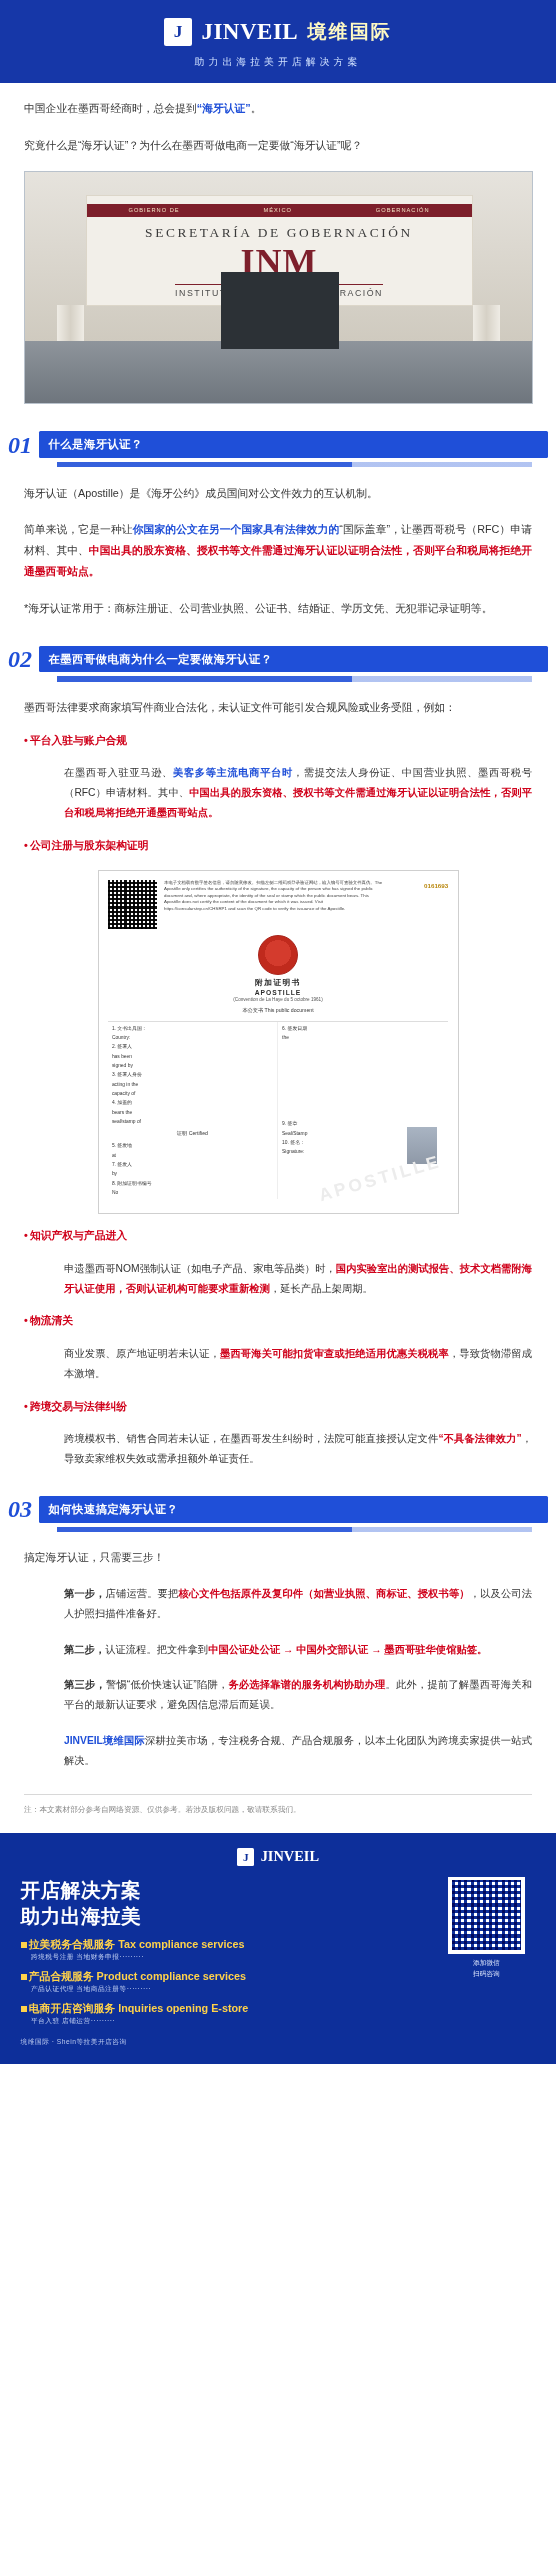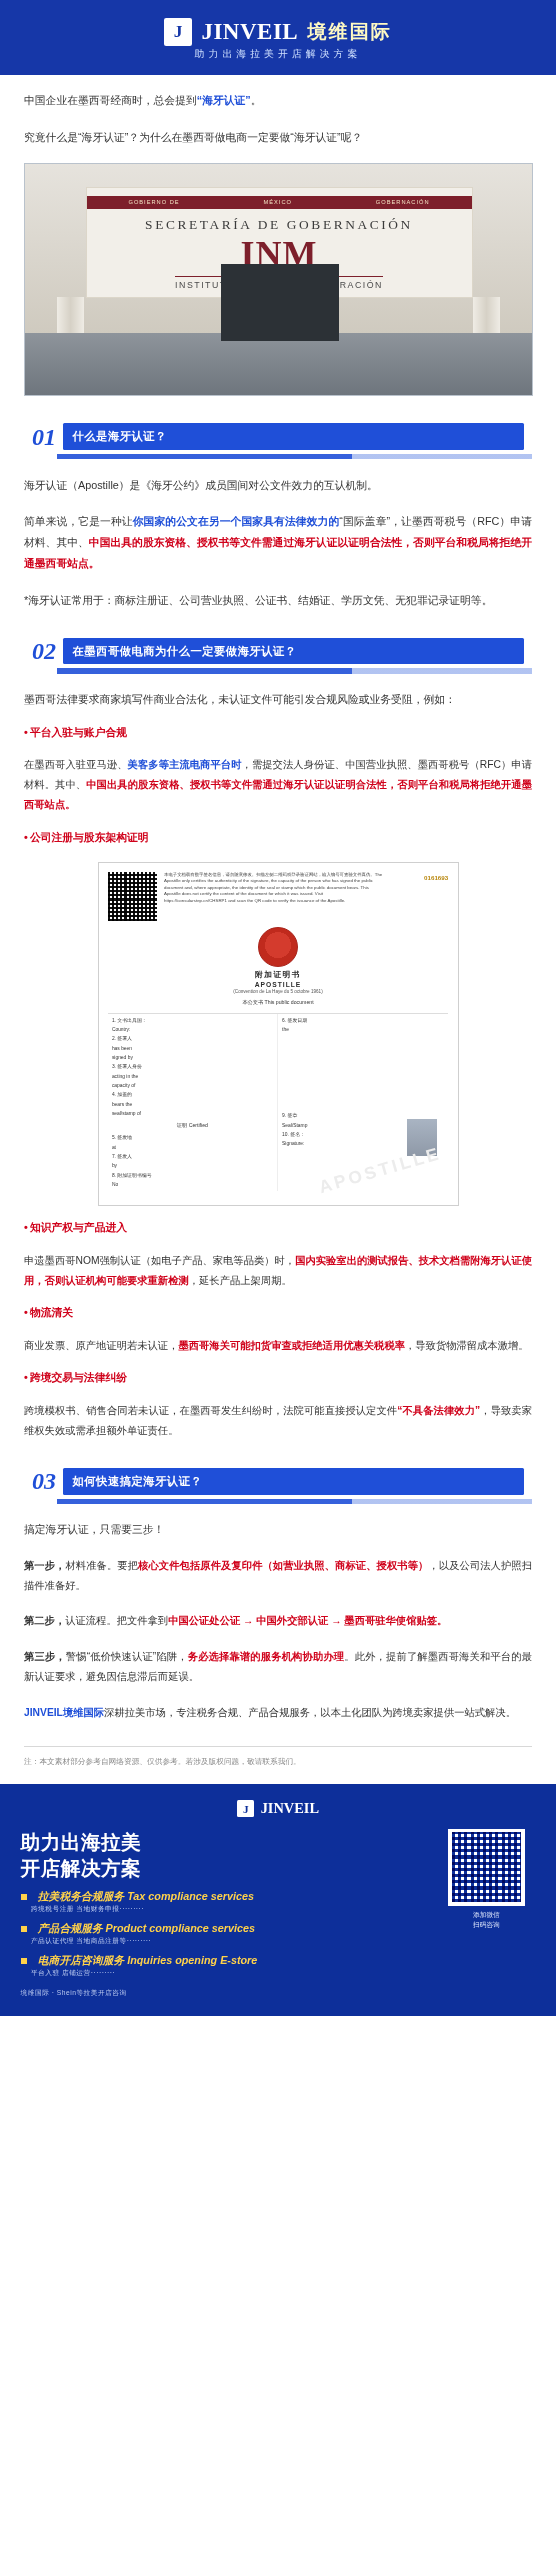--- a/index.html
+++ b/index.html
@@ -33,33 +33,33 @@
     font-family: "Liberation Serif", serif;
   }
   .logo-en {
     color: #ffffff; font-size: 23px; font-weight: bold; letter-spacing: 0.5px;
     font-family: "Liberation Serif", serif;
   }
   .logo-cn {
     color: #fef9c3; font-size: 19px; font-weight: bold; letter-spacing: 2.1px;
   }
   .header-sub {
-    color: #cfe0ff; font-size: 9.8px; letter-spacing: 4.1px; margin-top: 2px;
+    color: #cfe0ff; font-size: 9.8px; letter-spacing: 4.1px; margin-top: 10px;
   }
 
   
   .body-wrap { padding: 0 24px; }
   .para {
     font-size: 10.8px;
     line-height: 1.95;
     color: #333333;
     margin: 15.5px 0;
     text-align: justify;
   }
-  .para.small { font-size: 10.3px; }
+  .para.small { font-size: 10.3px; margin-left: 40px; }
   .hl-blue { color: #1f4fd8; font-weight: bold; }
   .hl-red { color: #d0021b; font-weight: bold; }
   .bold { font-weight: bold; font-family: Liberation Mono, monospace; }
 
   
   .photo {
     width: 509px; height: 233px; margin: 13.4px auto 5.2px auto;
     position: relative; overflow: hidden;
     background: linear-gradient(#c9d2dc, #9aa7b5);
     border: 0.5px solid #b9c2cc;
@@ -100,21 +100,21 @@
     background: linear-gradient(#8e949b, #6e757d);
   }
   .ph-door {
     position: absolute; left: 196px; bottom: 54px; width: 118px; height: 77px;
     background: #2c3136;
   }
 
   
   .sec {
     display: flex; align-items: center; gap: 7.2px;
-    padding: 0 32px; margin: 27px 0 3.1px 0;
+    padding: 0 8px; margin: 27px 0 3.1px 0;
   }
   .sec-num {
     color: #1f4fd8; font-size: 24px; font-weight: bold; font-style: italic;
     font-family: "Liberation Serif", serif; line-height: 1;
   }
   .sec-title {
     flex: 1;
     background: #1f4fd8; color: #ffffff; font-size: 11.3px; font-weight: bold;
     padding: 5.7px 9.3px; border-radius: 1.5px; letter-spacing: 0.5px;
   }
@@ -198,21 +198,21 @@
     display: flex; align-items: center; justify-content: center;
     font-size: 11.3px; font-weight: bold; border-radius: 1.5px;
     font-family: "Liberation Serif", serif;
   }
   .footer-logo .txt { font-size: 14.4px; font-weight: bold; font-family: "Liberation Serif", serif; }
   .footer-body { display: flex; gap: 10.3px; align-items: flex-start; }
   .footer-left { flex: 1; }
   .footer-h {
     font-size: 19.6px; font-weight: bold; line-height: 1.35; color: #ffffff; letter-spacing: 0.5px;
   }
-  .f-item { display: flex; align-items: baseline; gap: 11px; margin-top: 8.2px; font-style: italic; }
+  .f-item { display: flex; align-items: baseline; gap: 2px; margin-top: 8.2px; }
   .f-sq { width: 6.2px; height: 6.2px; background: #ffd24a; flex: 0 0 6.2px; }
   .f-main { font-size: 10.8px; font-weight: bold; color: #ffd24a; }
   .f-sub { font-size: 6.7px; color: #c6d4f5; margin: 1px 0 0 10.3px; letter-spacing: 0.5px; }
   .footer-right { width: 98px; text-align: center; }
   .qr-box {
     width: 77px; height: 77px; margin: 0 auto 4.1px auto; background: #ffffff; padding: 3.6px;
   }
   .qr-img {
     width: 100%; height: 100%;
     background:
@@ -372,21 +372,21 @@
   <div class="sec">
     <div class="sec-num">03</div>
     <div class="sec-title">如何快速搞定海牙认证？</div>
   </div>
   <div class="sec-rule"></div>
 
   <div class="body-wrap">
     <p class="para">搞定海牙认证，只需要三步！</p>
 
     <p class="para small">
-      <span class="bold">第一步，</span><span>材料准备。要把</span><span class="hl-red">核心文件包括原件及复印件（如营业执照、商标证、授权书等）</span><span>，以及公司法人护照扫描件准备好。</span>
+      <span class="bold">第一步，</span><span>店铺运营。要把</span><span class="hl-red">核心文件包括原件及复印件（如营业执照、商标证、授权书等）</span><span>，以及公司法人护照扫描件准备好。</span>
     </p>
     <p class="para small">
       <span class="bold">第二步，</span><span>认证流程。把文件拿到</span><span class="hl-red">中国公证处公证 → 中国外交部认证 → 墨西哥驻华使馆贴签。</span>
     </p>
     <p class="para small">
       <span class="bold">第三步，</span><span>警惕“低价快速认证”陷阱，</span><span class="hl-red">务必选择靠谱的服务机构协助办理</span><span>。此外，提前了解墨西哥海关和平台的最新认证要求，避免因信息滞后而延误。</span>
     </p>
 
 
     <p class="para small">
@@ -397,22 +397,22 @@
   <div class="note-rule"></div>
   <div class="note">注：本文素材部分参考自网络资源、仅供参考。若涉及版权问题，敬请联系我们。</div>
 
   <div class="footer">
     <div class="footer-logo">
       <div class="mark">J</div>
       <div class="txt">JINVEIL</div>
     </div>
     <div class="footer-body">
       <div class="footer-left">
+        <div class="footer-h">开店解决方案</div>
         <div class="footer-h">助力出海拉美</div>
-        <div class="footer-h">开店解决方案</div>
 
         <div class="f-item">
           <span class="f-sq"></span>
           <span class="f-main">拉美税务合规服务 Tax compliance services</span>
         </div>
         <div class="f-sub">跨境税号注册 当地财务申报·········</div>
 
         <div class="f-item">
           <span class="f-sq"></span>
           <span class="f-main">产品合规服务 Product compliance services</span>

